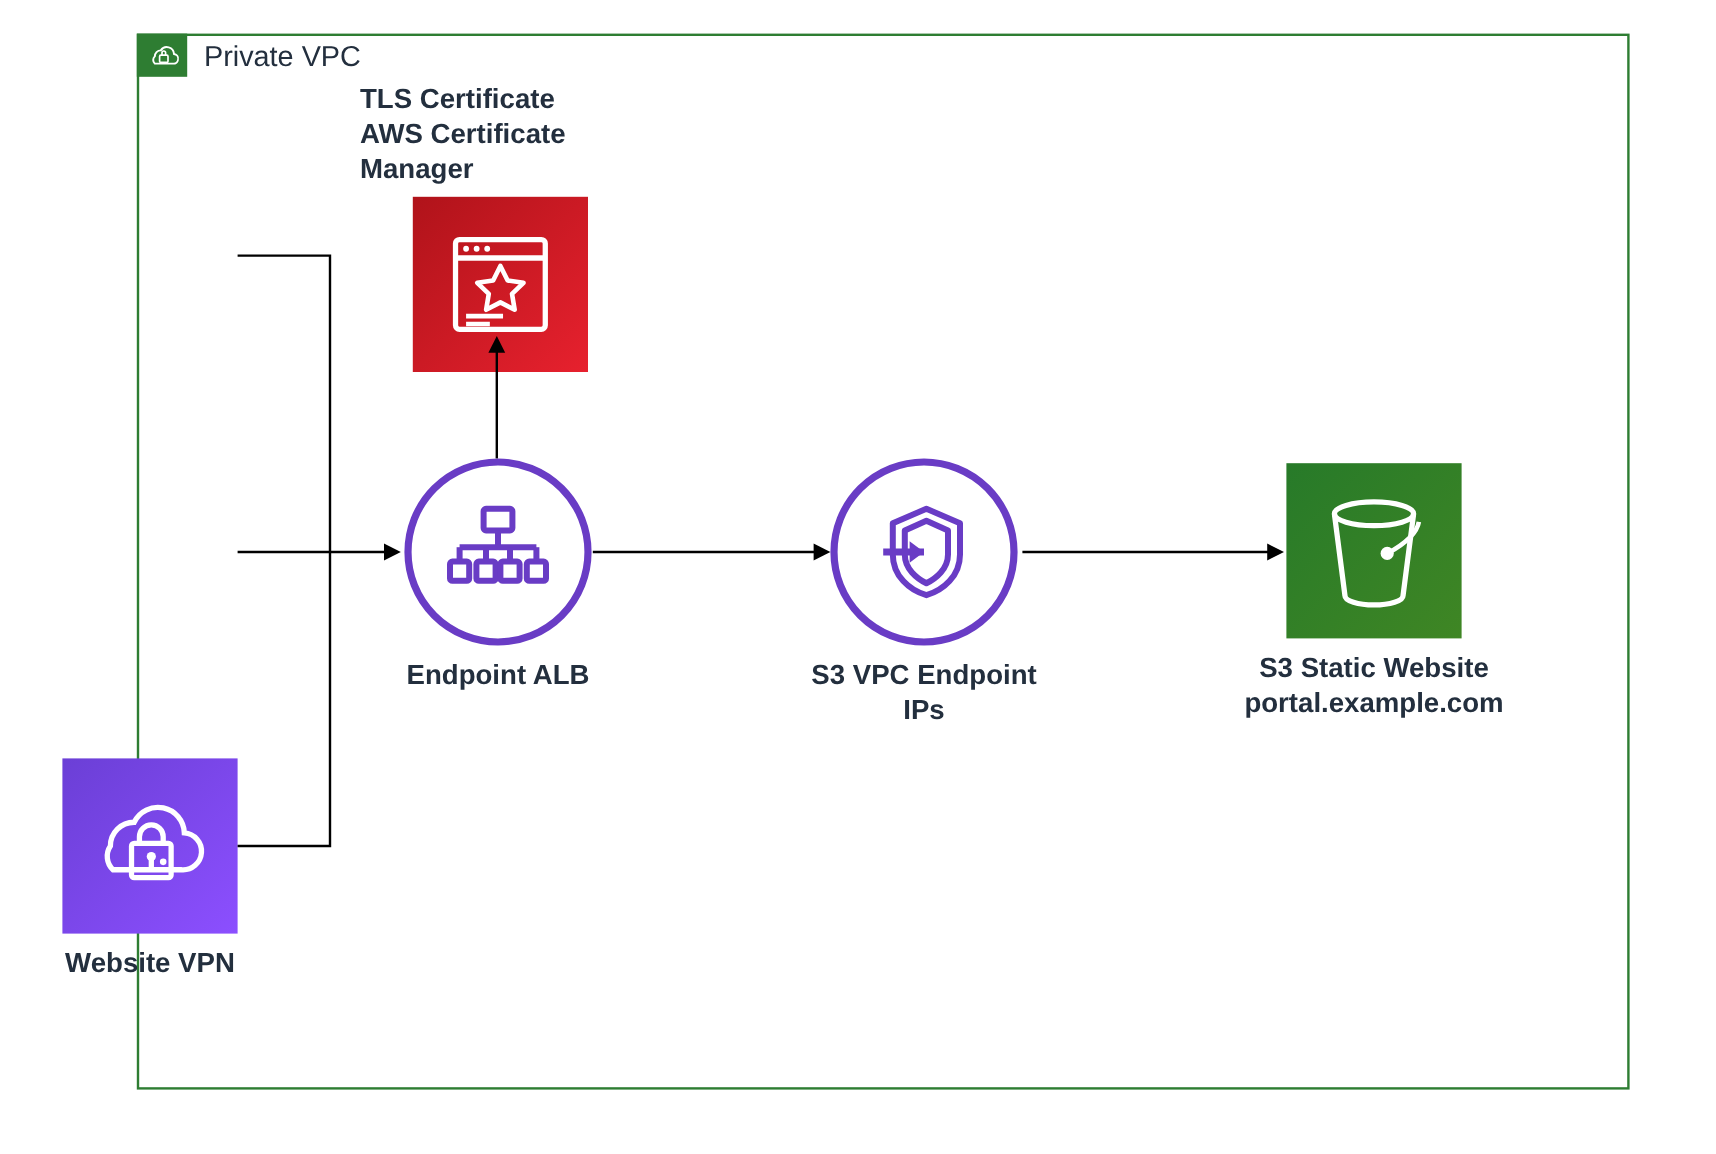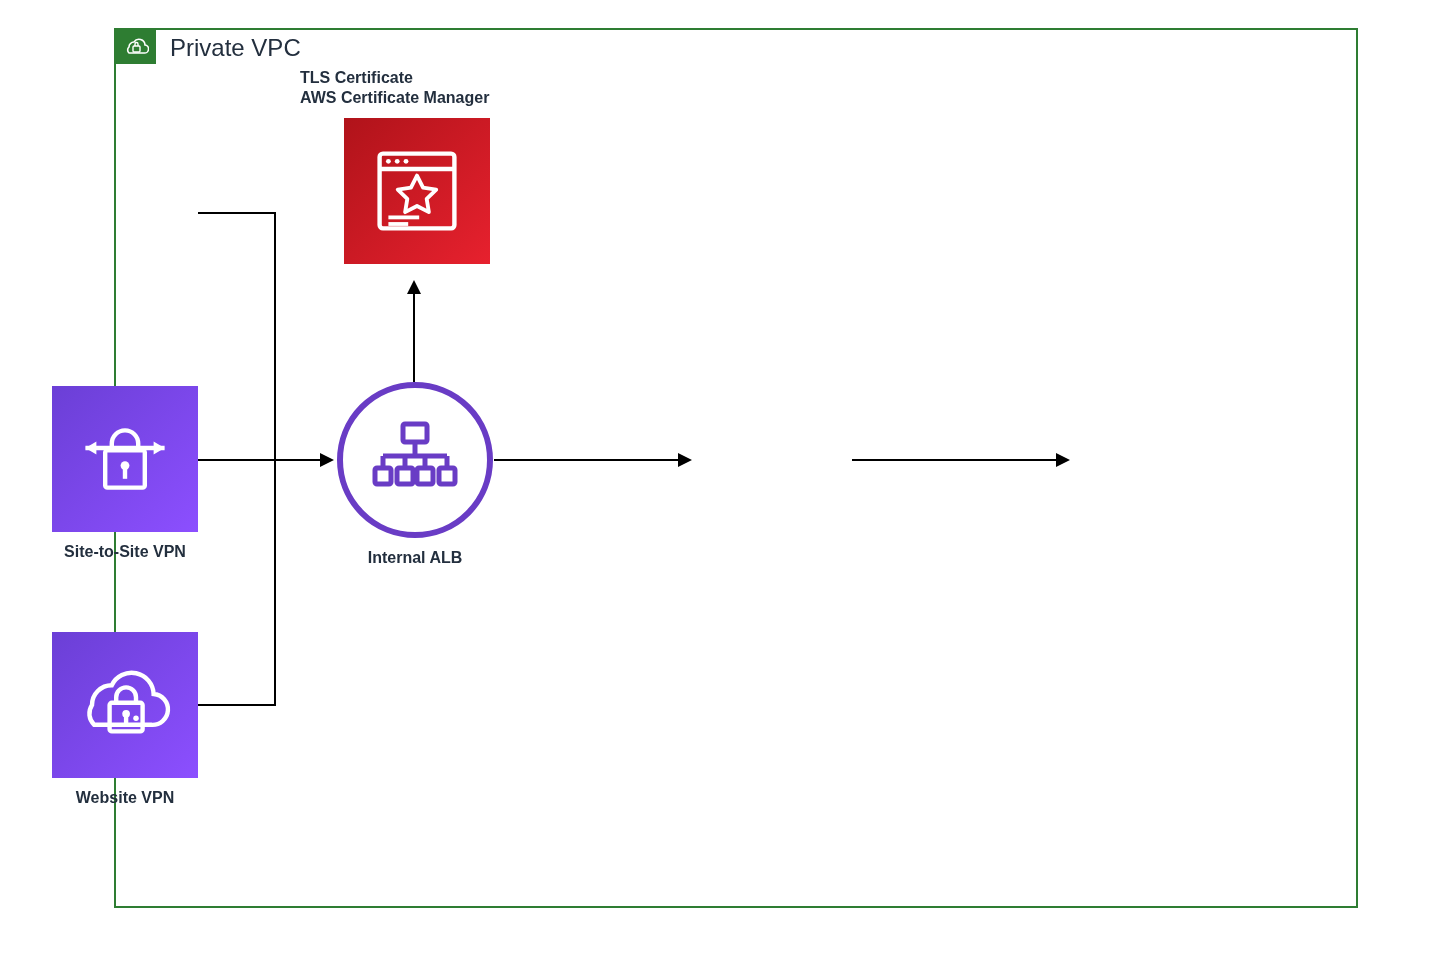--- a/index.html
+++ b/index.html
@@ -56,21 +56,21 @@
     border: 6px solid #693CC5;
     border-radius: 50%;
     background: #fff;
     display:flex;
     align-items:center;
     justify-content:center;
     margin: 0 auto;
     box-sizing:border-box;
   }
   .node-label {
-    font-size: 16px;
+    font-size: 23px;
     font-weight: 700;
     color: #232F3E;
     margin-top: 10px;
     line-height: 1.25;
     white-space: pre-line;
   }
   .node-label.above {
     margin-top: 0;
     margin-bottom: 10px;
   }
@@ -87,34 +87,20 @@
   <div class="vpc-badge" style="left:114px; top:28px;">
     <svg width="28" height="22" viewBox="0 0 28 22">
       <path d="M8 12 a5 5 0 0 1 5-5 a6 6 0 0 1 11 3 a4 4 0 0 1 -1 8 H8 a4 4 0 0 1 0-6 z" fill="none" stroke="#fff" stroke-width="1.6"></path>
       <rect x="12" y="11" width="7" height="6" rx="1" fill="none" stroke="#fff" stroke-width="1.4"></rect>
       <path d="M14 11 v-2 a1.5 1.5 0 0 1 3 0 v2" fill="none" stroke="#fff" stroke-width="1.4"></path>
     </svg>
   </div>
   <div class="vpc-label" style="left:170px; top:34px;">Private VPC</div>
 
 
-  <div class="node" style="left:40px; top:386px; width:170px;">
-    <div class="icon-box purple-box">
-      <svg width="110" height="110" viewBox="0 0 100 100">
-        <rect x="32" y="42" width="36" height="34" rx="2" fill="none" stroke="#fff" stroke-width="4"></rect>
-        <path d="M38 42 v-6 a12 12 0 0 1 24 0 v6" fill="none" stroke="#fff" stroke-width="4"></path>
-        <circle cx="50" cy="56" r="4" fill="#fff"></circle>
-        <rect x="48" y="58" width="4" height="10" fill="#fff"></rect>
-        <line x1="14" y1="40" x2="86" y2="40" stroke="#fff" stroke-width="4"></line>
-        <polygon points="14,40 24,34 24,46" fill="#fff"></polygon>
-        <polygon points="86,40 76,34 76,46" fill="#fff"></polygon>
-      </svg>
-    </div>
-    <div class="node-label">Site-to-Site VPN</div>
-  </div>
 
   <div class="node" style="left:40px; top:632px; width:170px;">
     <div class="icon-box purple-box">
       <svg width="110" height="110" viewBox="0 0 100 100">
         <path d="M20 50 a18 18 0 0 1 18-18 a20 20 0 0 1 38 8 a14 14 0 0 1 -2 28 H22 a14 14 0 0 1 -2-18 z" fill="none" stroke="#fff" stroke-width="4"></path>
         <rect x="36" y="48" width="30" height="26" rx="2" fill="none" stroke="#fff" stroke-width="4"></rect>
         <path d="M42 48 v-5 a9 9 0 0 1 18 0 v5" fill="none" stroke="#fff" stroke-width="4"></path>
         <circle cx="51" cy="58" r="3.5" fill="#fff"></circle>
         <rect x="49" y="60" width="4" height="8" fill="#fff"></rect>
         <circle cx="60" cy="62" r="2.5" fill="#fff"></circle>
@@ -149,24 +135,47 @@
         <line x1="18" y1="46" x2="18" y2="58" stroke="#693CC5" stroke-width="5"></line>
         <line x1="40" y1="46" x2="40" y2="58" stroke="#693CC5" stroke-width="5"></line>
         <line x1="60" y1="46" x2="60" y2="58" stroke="#693CC5" stroke-width="5"></line>
         <line x1="82" y1="46" x2="82" y2="58" stroke="#693CC5" stroke-width="5"></line>
         <rect x="10" y="58" width="16" height="16" rx="2" fill="none" stroke="#693CC5" stroke-width="5"></rect>
         <rect x="32" y="58" width="16" height="16" rx="2" fill="none" stroke="#693CC5" stroke-width="5"></rect>
         <rect x="52" y="58" width="16" height="16" rx="2" fill="none" stroke="#693CC5" stroke-width="5"></rect>
         <rect x="74" y="58" width="16" height="16" rx="2" fill="none" stroke="#693CC5" stroke-width="5"></rect>
       </svg>
     </div>
-    <div class="node-label">Internal ALB</div>
-  </div>
-
-
+    <div class="node-label">Endpoint ALB</div>
+  </div>
+
+  <div class="node" style="left:660px; top:382px; width:220px;">
+    <div class="circle-icon">
+      <svg width="100" height="100" viewBox="0 0 100 100">
+        <path d="M52 14 L80 26 V52 C80 70 66 82 52 86 C38 82 24 70 24 52 V26 Z" fill="none" stroke="#693CC5" stroke-width="5" stroke-linejoin="round"></path>
+        <path d="M52 24 L70 32 V52 C70 64 60 72 52 76 C44 72 34 64 34 52 V32 Z" fill="none" stroke="#693CC5" stroke-width="5" stroke-linejoin="round"></path>
+        <line x1="16" y1="50" x2="50" y2="50" stroke="#693CC5" stroke-width="6"></line>
+        <polygon points="50,50 38,41 38,59" fill="#693CC5"></polygon>
+      </svg>
+    </div>
+    <div class="node-label">S3 VPC Endpoint IPs</div>
+  </div>
+
+  <div class="node" style="left:1030px; top:386px; width:230px;">
+    <div class="icon-box green-box">
+      <svg width="110" height="110" viewBox="0 0 100 100">
+        <ellipse cx="50" cy="22" rx="30" ry="9" fill="none" stroke="#fff" stroke-width="4"></ellipse>
+        <path d="M20 22 L28 84 a22 7 0 0 0 44 0 L80 22" fill="none" stroke="#fff" stroke-width="4"></path>
+        <path d="M60 52 q22 -12 24 -24" fill="none" stroke="#fff" stroke-width="3.5"></path>
+        <circle cx="60" cy="52" r="5" fill="#fff"></circle>
+      </svg>
+    </div>
+    <div class="node-label">S3 Static Website
+portal.example.com</div>
+  </div>
 
   <svg class="arrow" style="left:0; top:0;" width="1430" height="962">
 
     <polyline points="198,213 275,213 275,460"></polyline>
 
     <polyline points="198,705 275,705 275,460"></polyline>
 
     <line x1="198" y1="460" x2="275" y2="460"></line>
 
     <line x1="275" y1="460" x2="324" y2="460"></line>

